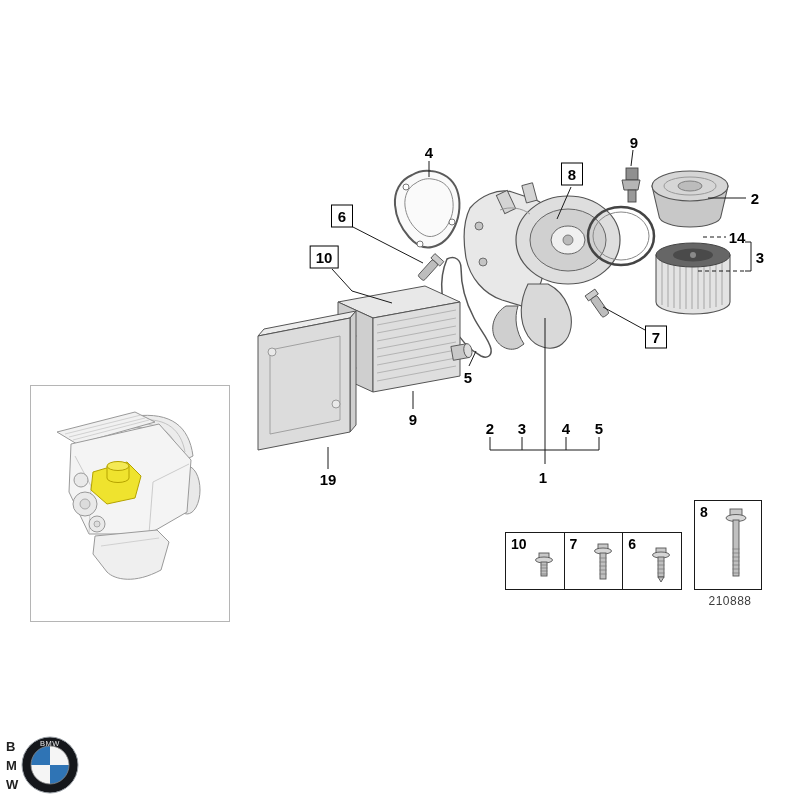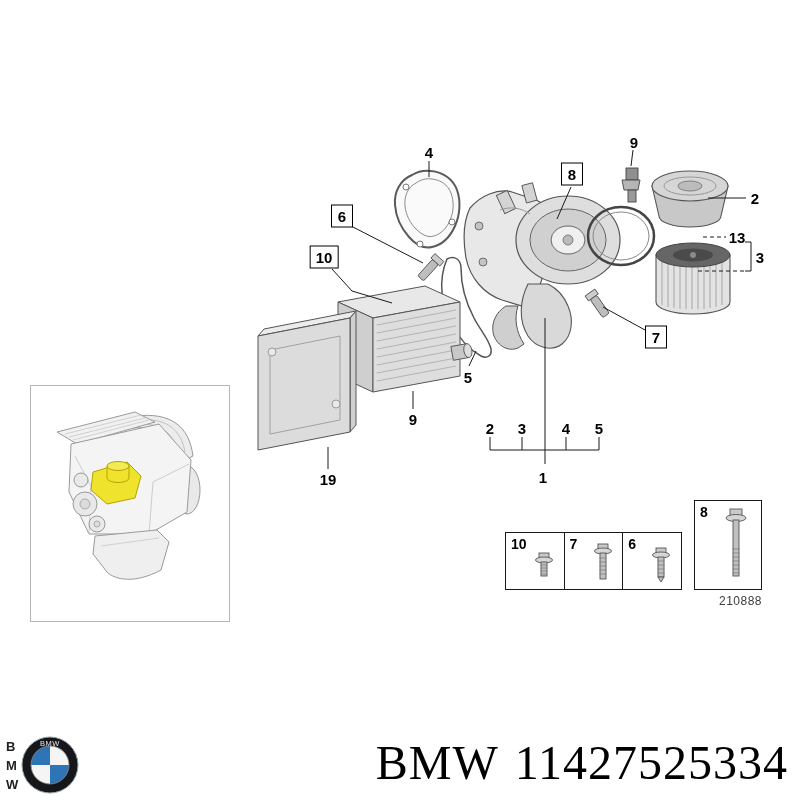--- a/index.html
+++ b/index.html
@@ -9,21 +9,21 @@
 
   
   .co{position:absolute;transform:translate(-50%,-50%);font-weight:bold;font-size:15px;color:#000;line-height:1;white-space:nowrap}
   .co.box{border:1.5px solid #000;background:#fff;padding:3px 5px;min-width:22px;text-align:center}
 
   
   .cell{position:absolute;border:1.4px solid #1a1a1a;background:#fff}
   .cell-num{position:absolute;top:3px;left:5px;font-weight:bold;font-size:14px;color:#000}
   .cell svg{position:absolute;right:5px;bottom:3px}
 
-  .imgnum{position:absolute;left:698px;top:594px;width:64px;text-align:right;font-size:12px;color:#3c3c3c;letter-spacing:.5px}
+  .imgnum{position:absolute;left:698px;top:594px;width:64px;text-align:center;font-size:12px;color:#3c3c3c;letter-spacing:.5px}
 
   
   .thumb{position:absolute;left:30px;top:385px;width:200px;height:237px;border:1px solid #b5b5b5;background:#fff}
 
   
   .logo{position:absolute;left:6px;bottom:6px;display:flex;align-items:center;gap:3px}
   .logo-letters{display:flex;flex-direction:column;font-size:13px;line-height:19px;color:#222;font-weight:600}
   .caption{position:absolute;right:12px;bottom:10px;font-family:"Liberation Serif","DejaVu Serif",serif;font-size:48px;color:#000;letter-spacing:1px;white-space:nowrap}
   .caption .num{margin-left:16px}
 </style>
@@ -144,21 +144,21 @@
       <path d="M545,450 L545,464"></path>
     </g>
   </svg>
 
   <div class="co" style="left:429px;top:152px">4</div>
   <div class="co" style="left:634px;top:142px">9</div>
   <div class="co" style="left:755px;top:198px">2</div>
   <div class="co box" style="left:572px;top:174px">8</div>
   <div class="co box" style="left:342px;top:216px">6</div>
   <div class="co box" style="left:324px;top:257px">10</div>
-  <div class="co" style="left:737px;top:237px">13</div>
+  <div class="co" style="left:737px;top:237px">14</div>
   <div class="co" style="left:760px;top:257px">3</div>
   <div class="co box" style="left:656px;top:337px">7</div>
   <div class="co" style="left:468px;top:377px">5</div>
   <div class="co" style="left:413px;top:419px">9</div>
   <div class="co" style="left:328px;top:479px">19</div>
   <div class="co" style="left:543px;top:477px">1</div>
 
   <div class="co" style="left:490px;top:428px">2</div>
   <div class="co" style="left:522px;top:428px">3</div>
   <div class="co" style="left:566px;top:428px">4</div>
@@ -237,17 +237,14 @@
       <circle cx="29" cy="29" r="28" fill="none" stroke="#9aa0a6" stroke-width="1"></circle>
       <text x="29" y="10" text-anchor="middle" font-size="7.5" fill="#e8e8e8" letter-spacing="0.5" font-family="Liberation Sans, sans-serif">BMW</text>
       <path d="M29,10 A19,19 0 0 0 10,29 L29,29 Z" fill="#2f74b5"></path>
       <path d="M29,10 A19,19 0 0 1 48,29 L29,29 Z" fill="#f5f5f5"></path>
       <path d="M10,29 A19,19 0 0 0 29,48 L29,29 Z" fill="#f5f5f5"></path>
       <path d="M48,29 A19,19 0 0 1 29,48 L29,29 Z" fill="#2f74b5"></path>
       <circle cx="29" cy="29" r="19" fill="none" stroke="#888" stroke-width="0.8"></circle>
     </svg>
   </div>
 
-  <div class="caption">
-    <span>BMW</span><span class="num">11427525334</span>
-  </div>
 
 </div>
 
 </body></html>

